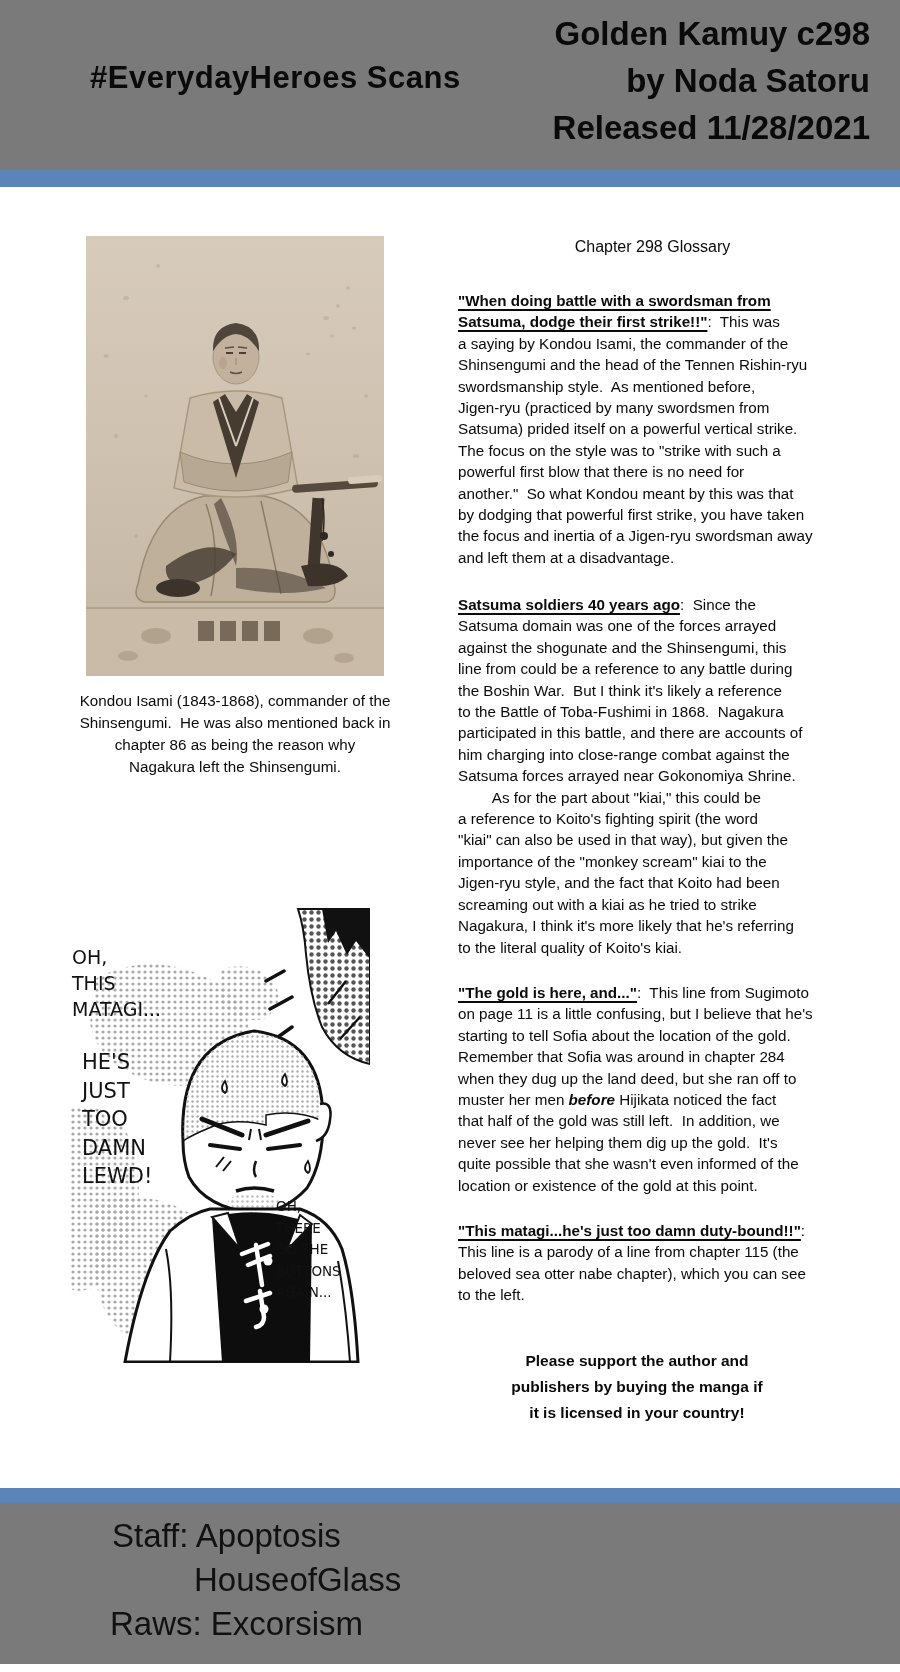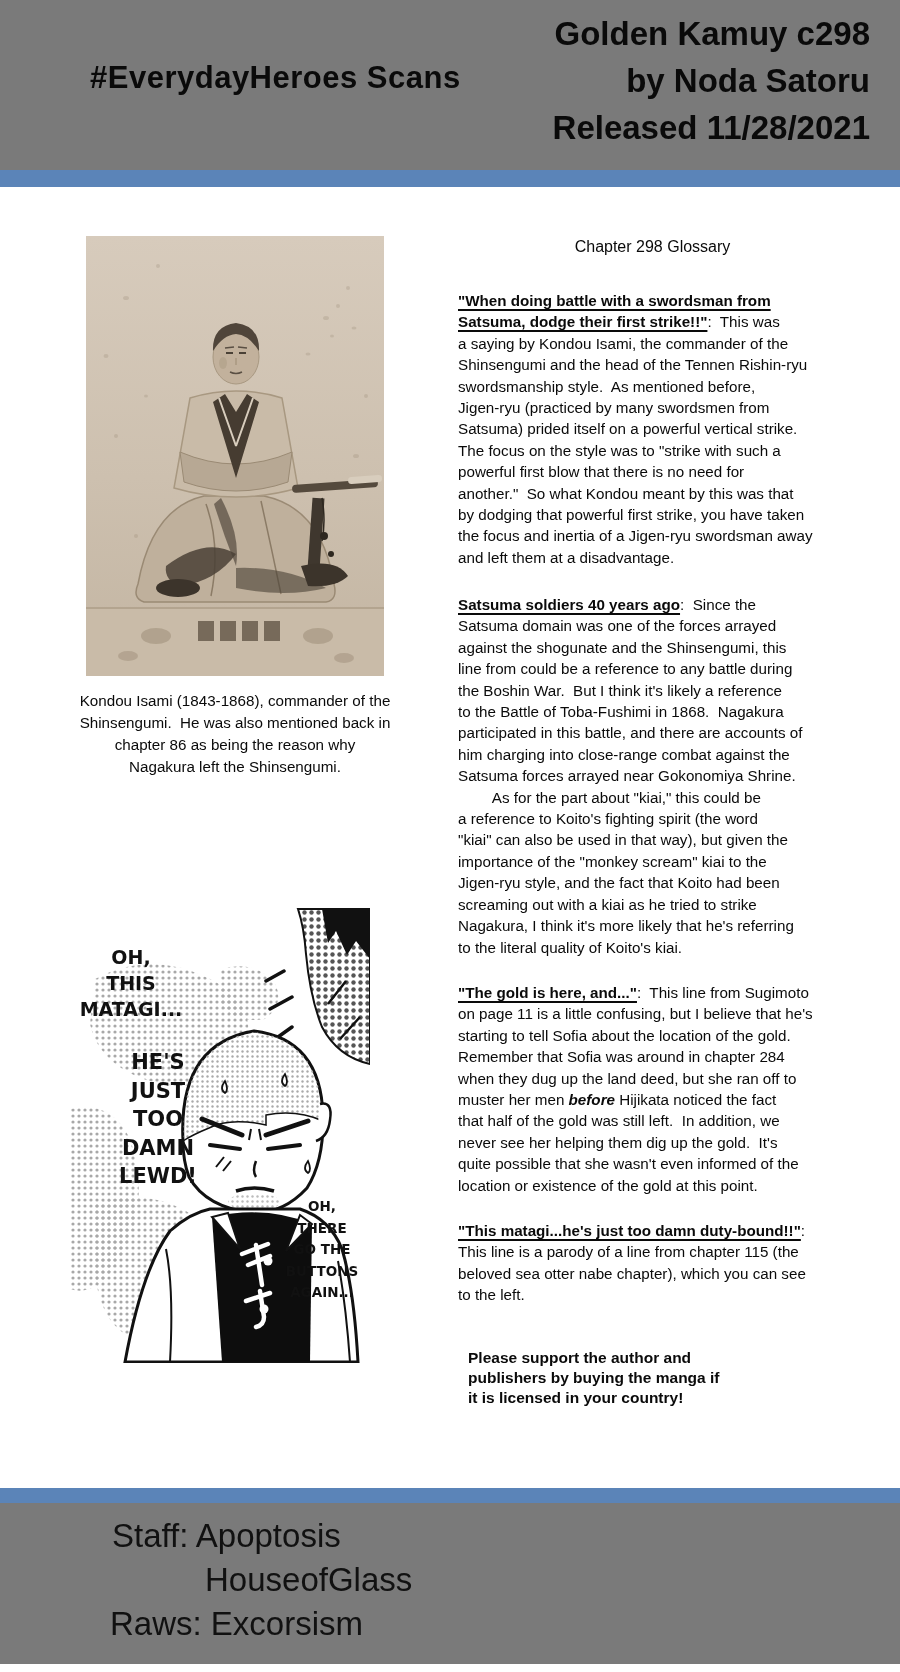--- a/index.html
+++ b/index.html
@@ -23,44 +23,44 @@
   .divider.bottom{top:1488px;height:15px;}
 
   
   .photo-wrap{position:absolute;left:86px;top:236px;width:298px;height:440px;}
   .photo-wrap svg{display:block;width:100%;height:100%;}
   .photo-caption{position:absolute;left:60px;top:690px;width:350px;text-align:center;
                  font-size:15.2px;line-height:22px;white-space:pre-wrap;}
 
   .manga-panel{position:absolute;left:70px;top:908px;width:300px;height:455px;}
   .manga-panel svg{position:absolute;left:0;top:0;width:100%;height:100%;}
-  .manga-text{position:absolute;font-family:"DejaVu Sans",sans-serif;font-weight:700;
-              text-align:center;white-space:pre-line;color:#111;}
+  .manga-text{position:absolute;font-family:"DejaVu Sans",sans-serif;font-weight:400;
+              white-space:pre-line;color:#111;}
   .manga-text.t1{left:2px;top:36px;width:118px;font-size:19px;line-height:26px;}
   .manga-text.t2{left:12px;top:140px;width:152px;font-size:21px;line-height:28.5px;}
   .manga-text.t3{left:206px;top:288px;width:92px;font-size:13.5px;line-height:21.5px;}
 
   
   .glossary-title{position:absolute;left:455px;top:238px;width:395px;text-align:center;font-size:16px;}
   .entry{position:absolute;left:458px;width:400px;margin:0;font-size:15.2px;line-height:21.4px;
          white-space:pre-wrap;}
   .entry .term{font-weight:700;text-decoration:underline;text-decoration-thickness:1.6px;text-underline-offset:3px;}
   .entry .emph{font-weight:700;font-style:italic;}
   .entry.e0{top:290px;}
   .entry.e1{top:594px;}
   .entry.e2{top:982px;}
   .entry.e3{top:1220px;}
-  .support-note{position:absolute;left:468px;top:1348px;width:380px;text-align:left;
-                font-weight:700;font-size:15.5px;line-height:20px;white-space:pre-line;}
+  .support-note{position:absolute;left:447px;top:1348px;width:380px;text-align:center;
+                font-weight:700;font-size:15.5px;line-height:26px;white-space:pre-line;}
 
   
   .footer{position:absolute;left:0;top:1503px;width:900px;height:161px;background:var(--gray);}
   .footer div{position:absolute;font-size:33px;font-weight:400;color:#111;}
   .f-staff{left:112px;top:14px;}
-  .f-staff2{left:205px;top:58px;}
+  .f-staff2{left:194px;top:58px;}
   .f-raws{left:110px;top:102px;}
   .f-site{left:543px;top:58px;}
 </style>
 </head>
 <body>
 
 <div id="page">
 
   <div class="banner">
     <div class="group-name">#EverydayHeroes Scans</div>

